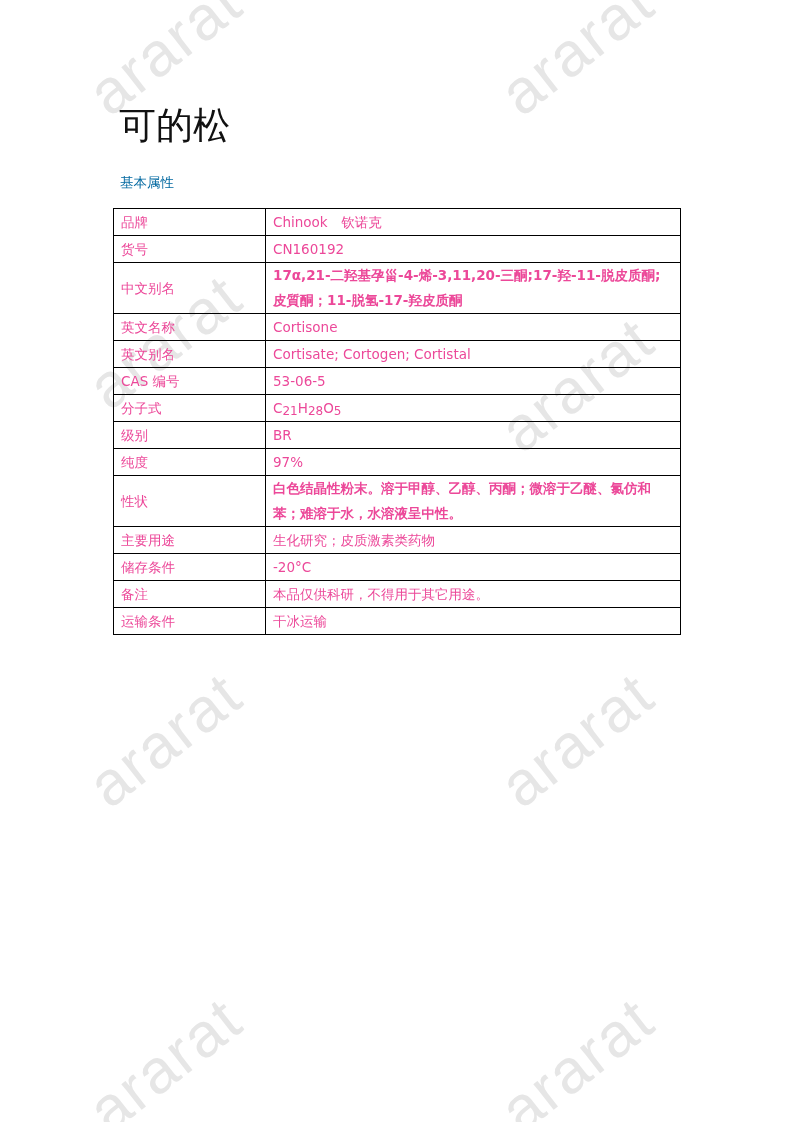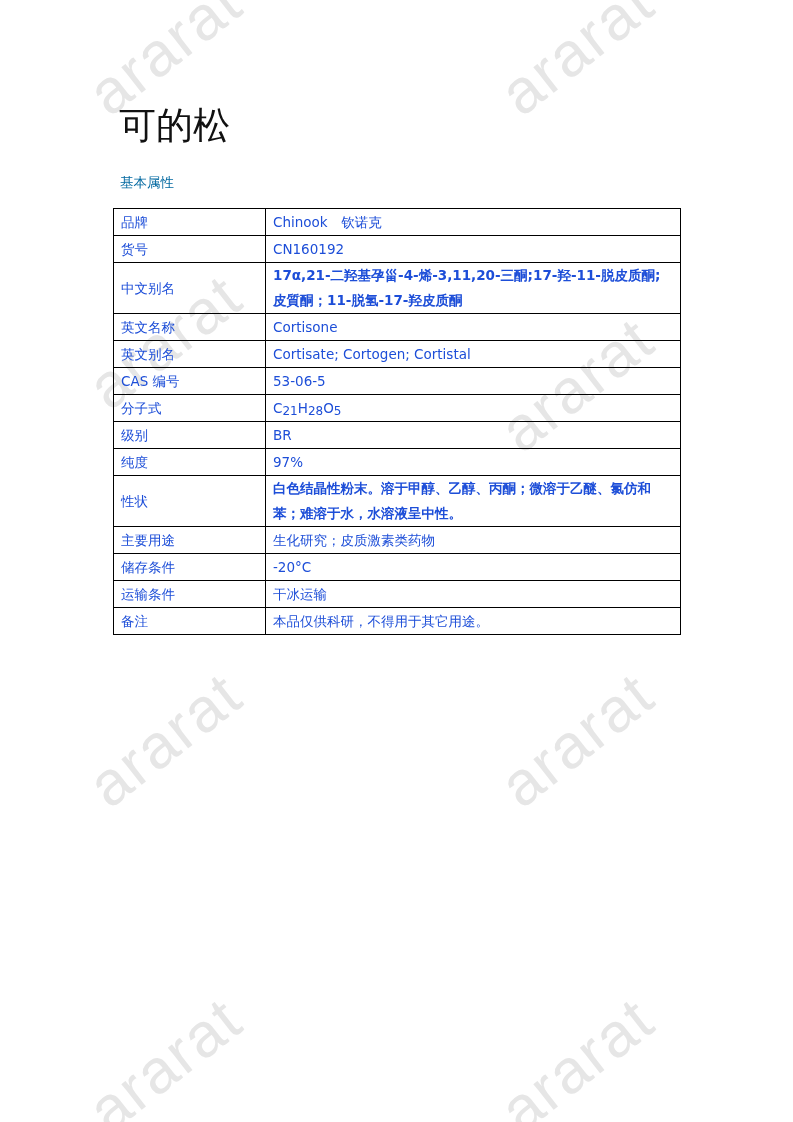--- a/index.html
+++ b/index.html
@@ -62,21 +62,21 @@
       border-collapse: collapse;
       font-size: 13.5px;
       background: transparent;
     }
     table.props td {
       border: 1px solid #000;
       padding: 0 7px;
       vertical-align: middle;
       line-height: 26px;
       height: 26px;
-      color: #1d4ed8;
+      color: #ec4899;
     }
     table.props td.key {
       width: 137px;
     }
     table.props tr.multi td {
       height: 50px;
     }
     table.props tr.multi td.val {
       line-height: 25px;
       font-weight: bold;
@@ -147,22 +147,22 @@
       </tr>
       <tr>
         <td class="key">主要用途</td>
         <td class="val">生化研究；皮质激素类药物</td>
       </tr>
       <tr>
         <td class="key">储存条件</td>
         <td class="val">-20°C</td>
       </tr>
       <tr>
+        <td class="key">备注</td>
+        <td class="val">本品仅供科研，不得用于其它用途。</td>
+      </tr>
+      <tr>
         <td class="key">运输条件</td>
         <td class="val">干冰运输</td>
-      </tr>
-      <tr>
-        <td class="key">备注</td>
-        <td class="val">本品仅供科研，不得用于其它用途。</td>
       </tr>
     </tbody>
   </table>
 </div>
 
 </body></html>

